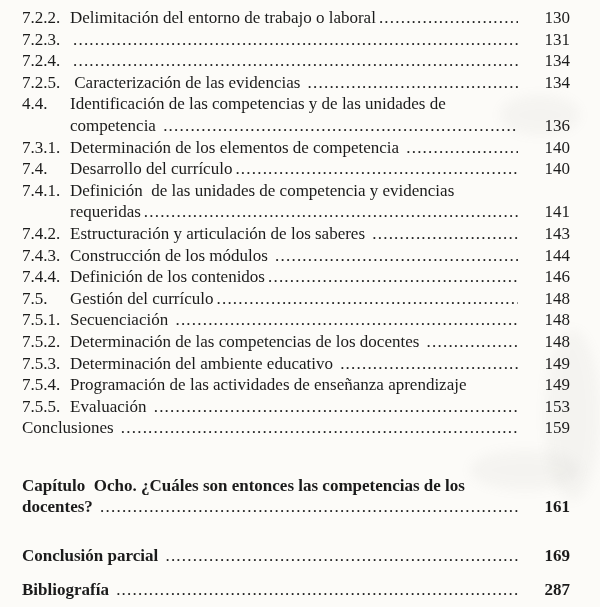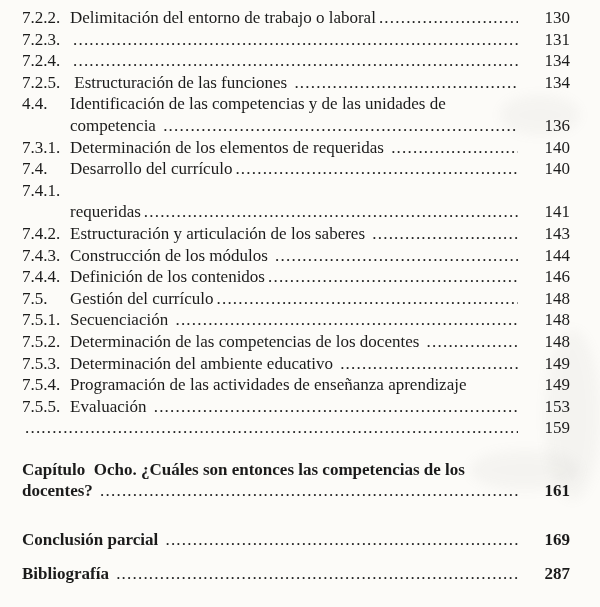--- a/index.html
+++ b/index.html
@@ -78,54 +78,55 @@
   </div>
 
   <div class="row">
     <span class="num">7.2.4.</span>
     <span class="leader"></span>
     <span class="pagenum">134</span>
   </div>
 
   <div class="row">
     <span class="num">7.2.5.</span>
-    <span class="title"> Estructuración de las funciones </span>
+    <span class="title"> Caracterización de las evidencias </span>
     <span class="leader"></span>
     <span class="pagenum">134</span>
   </div>
 
   <div class="row">
     <span class="num">4.4.</span>
     <span class="title">Identificación de las competencias y de las unidades de</span>
 
   </div>
 
   <div class="row">
     <span class="num"></span>
     <span class="title">competencia </span>
     <span class="leader"></span>
     <span class="pagenum">136</span>
   </div>
 
   <div class="row">
     <span class="num">7.3.1.</span>
-    <span class="title">Determinación de los elementos de requeridas </span>
+    <span class="title">Determinación de los elementos de competencia </span>
     <span class="leader"></span>
     <span class="pagenum">140</span>
   </div>
 
   <div class="row">
     <span class="num">7.4.</span>
     <span class="title">Desarrollo del currículo</span>
     <span class="leader"></span>
     <span class="pagenum">140</span>
   </div>
 
   <div class="row">
     <span class="num">7.4.1.</span>
+    <span class="title">Definición  de las unidades de competencia y evidencias</span>
 
   </div>
 
   <div class="row">
     <span class="num"></span>
     <span class="title">requeridas</span>
     <span class="leader"></span>
     <span class="pagenum">141</span>
   </div>
 
@@ -187,25 +188,26 @@
 
   <div class="row">
     <span class="num">7.5.5.</span>
     <span class="title">Evaluación </span>
     <span class="leader"></span>
     <span class="pagenum">153</span>
   </div>
 
   <div class="row">
 
+    <span class="title">Conclusiones </span>
     <span class="leader"></span>
     <span class="pagenum">159</span>
   </div>
 
-  <div class="row bold" style="margin-top: 20px;">
+  <div class="row bold" style="margin-top: 36px;">
 
     <span class="title">Capítulo  Ocho. ¿Cuáles son entonces las competencias de los</span>
 
   </div>
 
   <div class="row bold">
 
     <span class="title">docentes? </span>
     <span class="leader"></span>
     <span class="pagenum">161</span>

